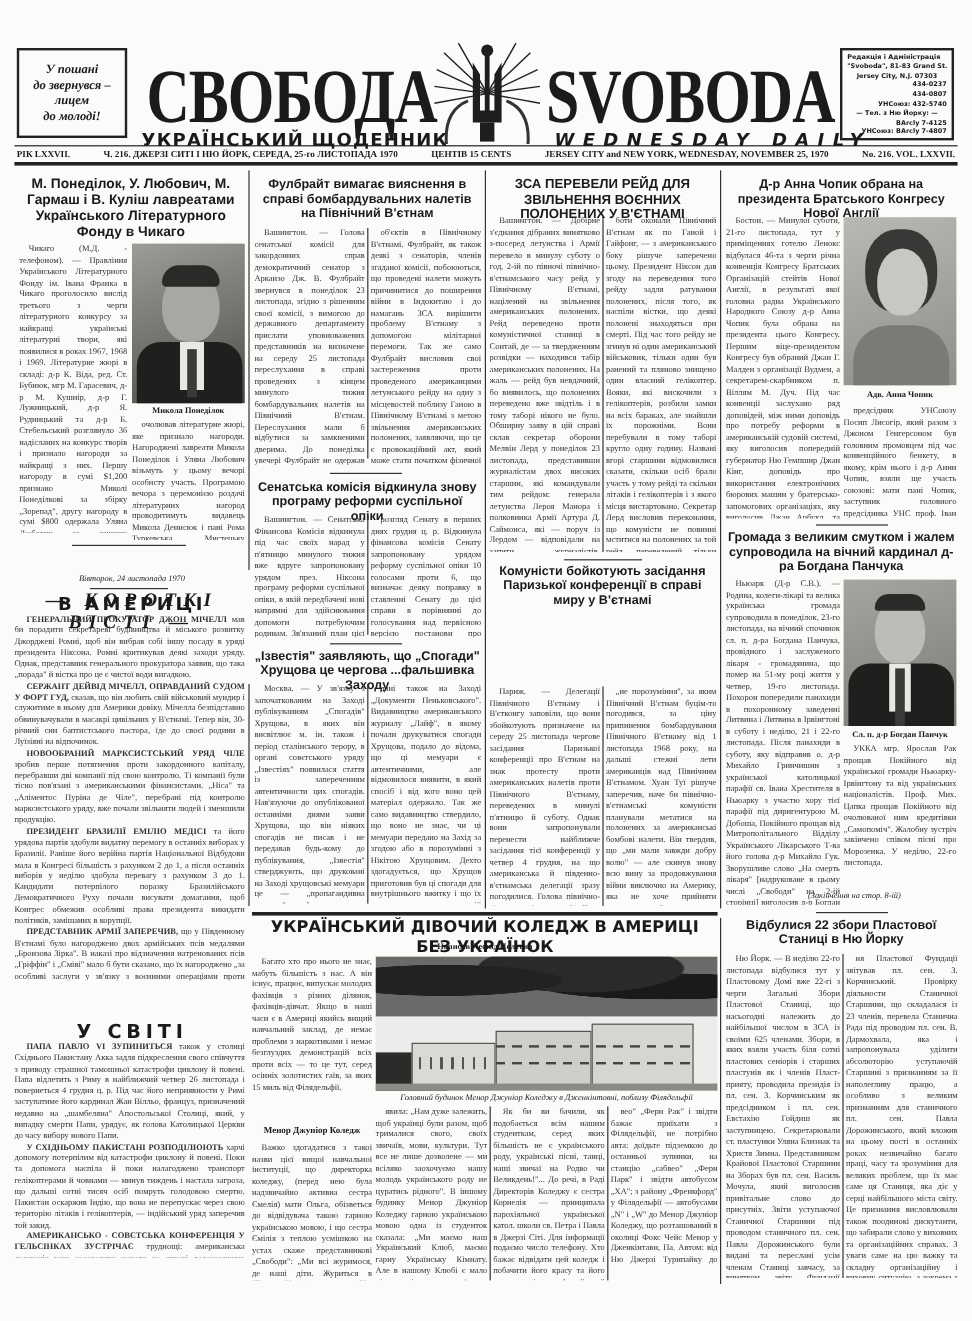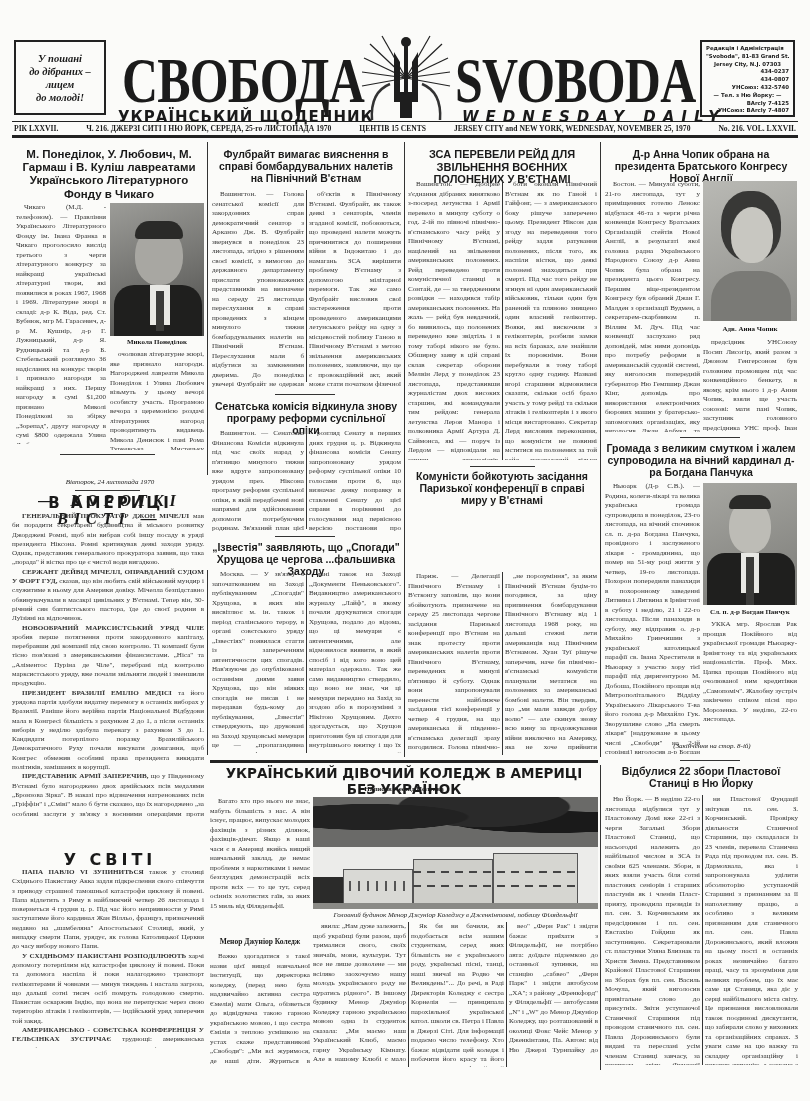--- a/index.html
+++ b/index.html
@@ -45,21 +45,21 @@
   .brief { font-family: "Liberation Serif", serif; font-size: 7.1px; line-height: 9.3px; text-align: justify; color: #333; }
   .brief p { text-indent: 10px; }
 </style>
 </head>
 <body>
 
 <div class="page">
 
   <div class="abs slogan-box">
     <span>У пошані</span>
-    <span>до дібраних –</span>
+    <span>до звернувся –</span>
     <span>лицем</span>
     <span>до молоді!</span>
   </div>
 
   <div class="abs title-uk">СВОБОДА</div>
   <div class="abs sub-uk">УКРАЇНСЬКИЙ ЩОДЕННИК</div>
 
   <svg class="abs emblem" viewBox="0 0 92 92">
     <g stroke="#222" stroke-width="1.2" fill="none">
       <line x1="46" y1="46" x2="2" y2="40"></line>

